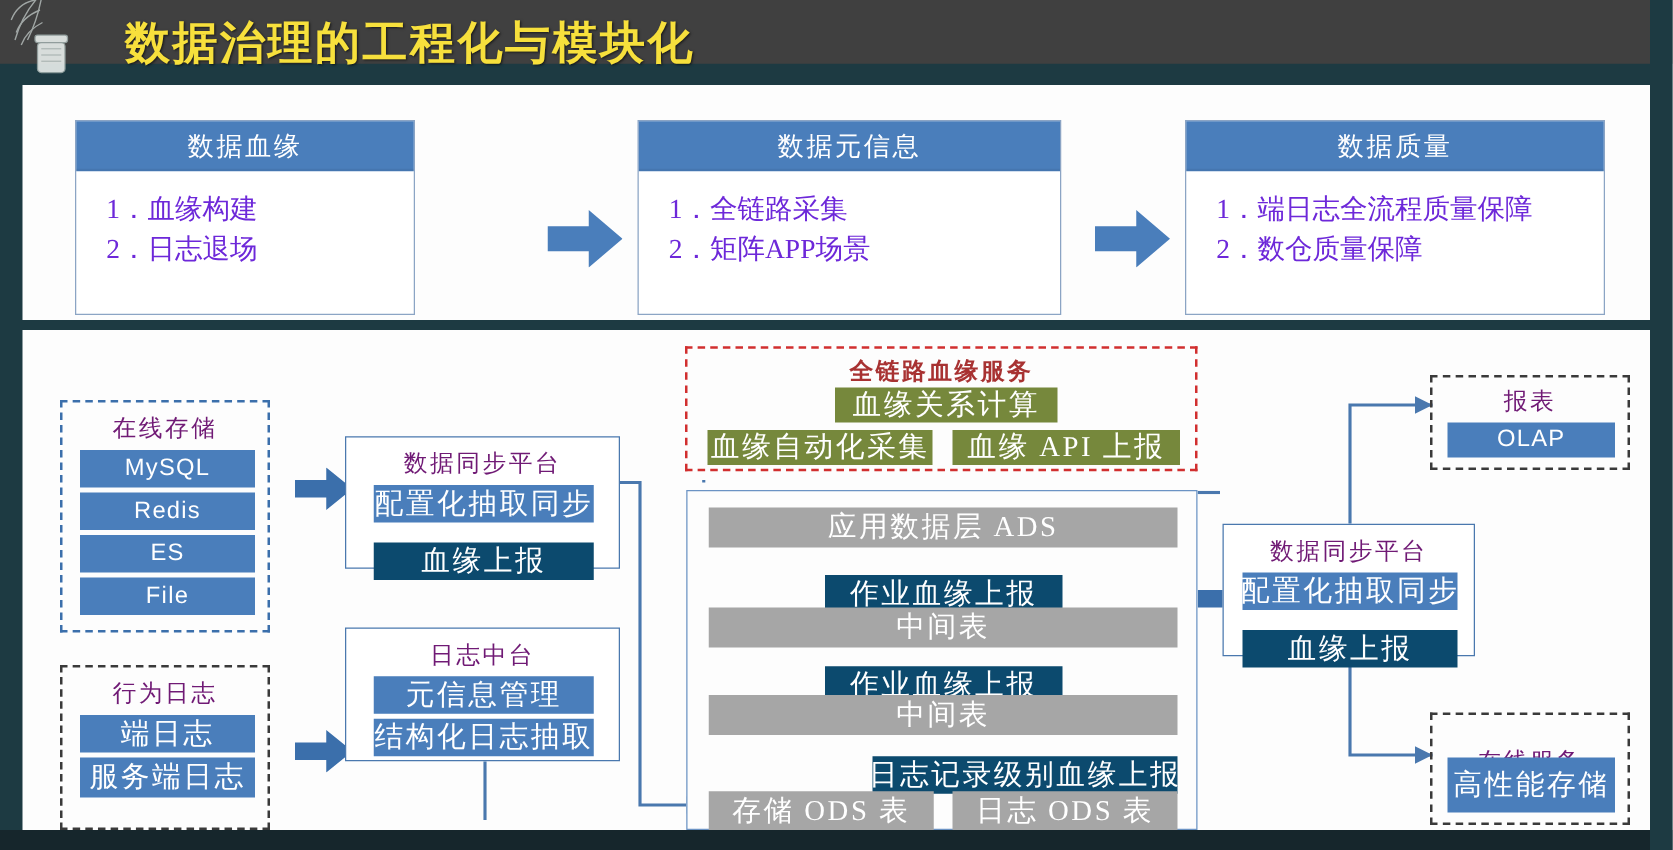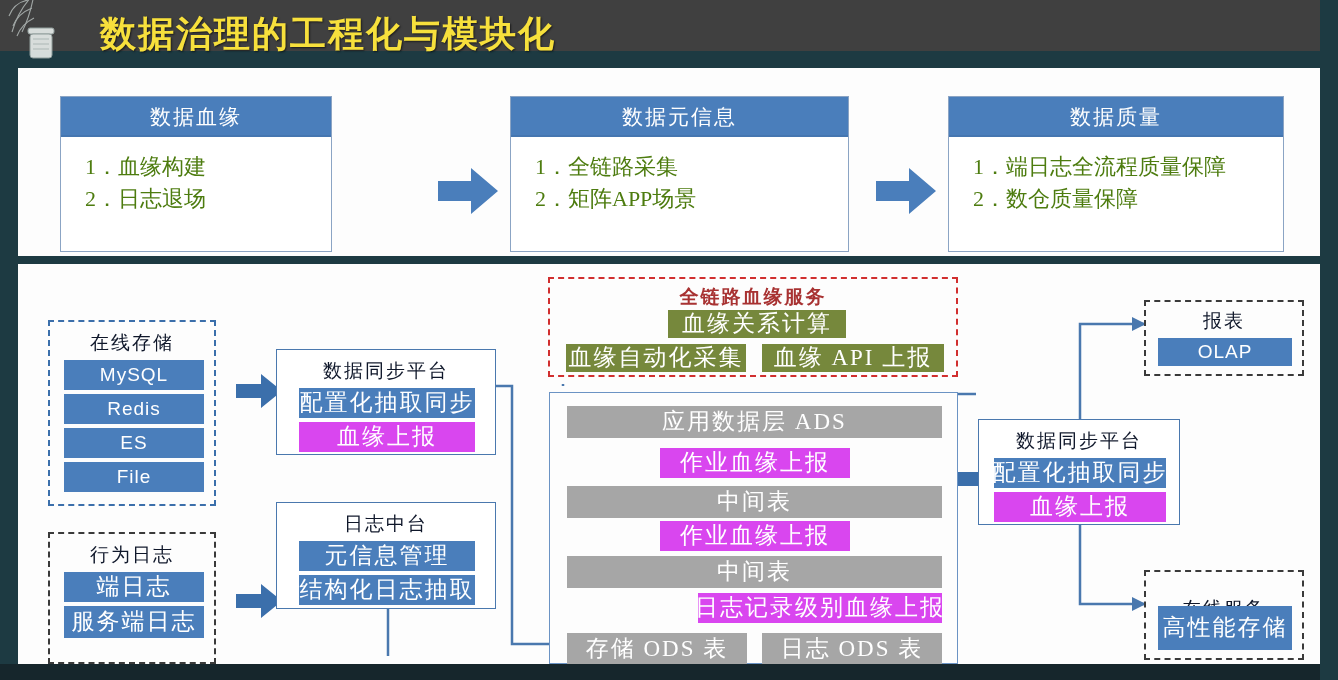--- a/index.html
+++ b/index.html
@@ -27,43 +27,43 @@
 
   
   .card{position:absolute;border:1px solid #8ba4c4;background:#ffffff;box-sizing:border-box;}
   .card-head{
     height:40px;background:#4a7ebb;color:#ffffff;
     display:flex;align-items:center;justify-content:center;
     font-size:21px;letter-spacing:2px;
     box-shadow:inset 0 -2px 0 rgba(0,0,0,.06);
   }
   .card-body{padding:14px 0 0 24px;}
-  .card-body .li{font-size:22px;color:#4d7c0f;line-height:1.45;white-space:nowrap;}
+  .card-body .li{font-size:22px;color:#6d28d9;line-height:1.45;white-space:nowrap;}
 
   #card0{left:42px;top:28px;width:272px;height:156px;}
   #card1{left:492px;top:28px;width:339px;height:156px;}
   #card2{left:930px;top:28px;width:336px;height:156px;}
 
   .big-arrow{position:absolute;width:60px;height:46px;}
 
   
   .dashbox{position:absolute;border:2px dashed #3b6fab;background:transparent;box-sizing:border-box;}
   .dashbox.gray{border-color:#3a3a3a;}
   .solidbox{position:absolute;border:1px solid #4a78ae;background:#ffffff;box-sizing:border-box;}
   .grp-title{
-    position:absolute;width:100%;text-align:center;font-size:19px;color:#0f172a;
+    position:absolute;width:100%;text-align:center;font-size:19px;color:#701a75;
     letter-spacing:2px;white-space:nowrap;
   }
   .chip{
     position:absolute;display:flex;align-items:center;justify-content:center;
     color:#ffffff;font-size:23px;letter-spacing:2px;white-space:nowrap;text-align:center;
     box-sizing:border-box;line-height:1.12;
   }
   .chip.blue{background:#4a7ebb;}
-  .chip.orange{background:#d946ef;}
+  .chip.orange{background:#0c4a6e;margin-top:12px;}
   .chip.gray{background:#a6a6a6;}
   .chip.olive{background:#76883c;}
   .chip.latin{font-family:"Liberation Sans","DejaVu Sans",sans-serif;font-size:19px;letter-spacing:1px;}
 
   
   #svc-box{position:absolute;left:548px;top:277px;width:410px;height:100px;
            border:2px dashed #d12f2f;box-sizing:border-box;background:#fdfdfd;}
   #svc-title{position:absolute;width:100%;top:5px;text-align:center;color:#a83232;
              font-weight:bold;font-size:19px;letter-spacing:2px;}
 

